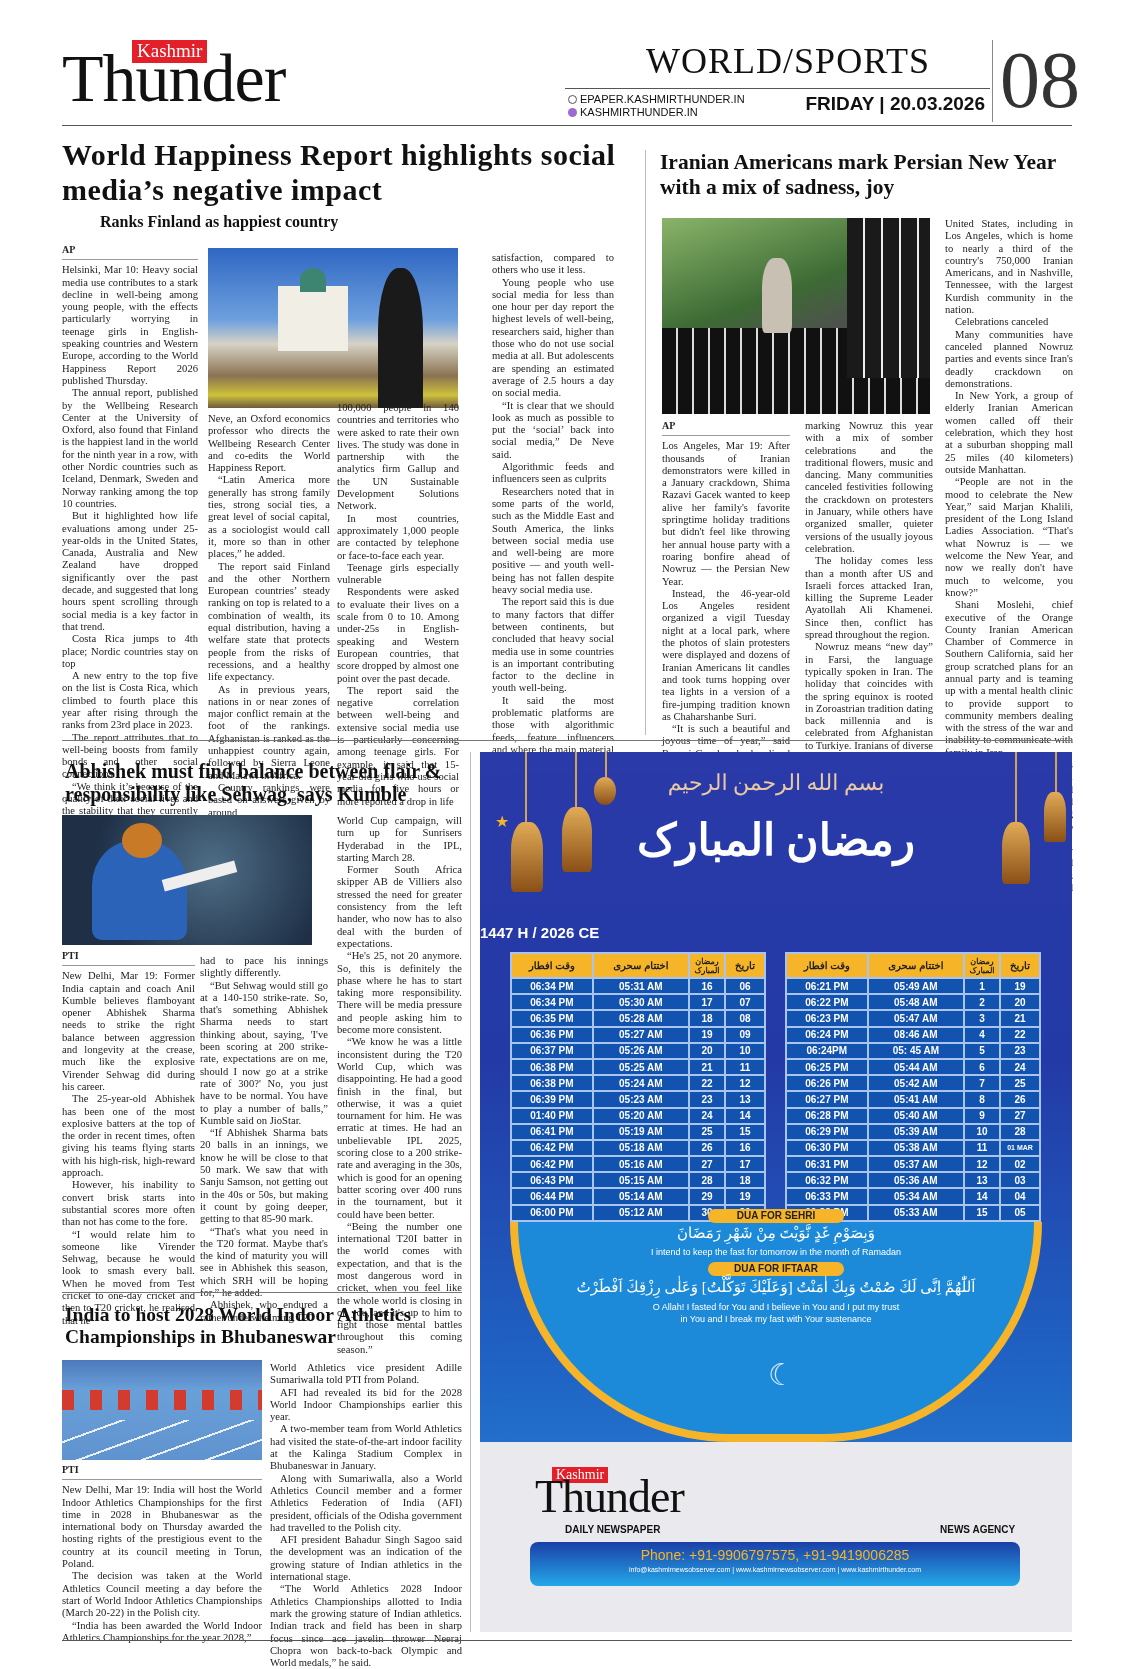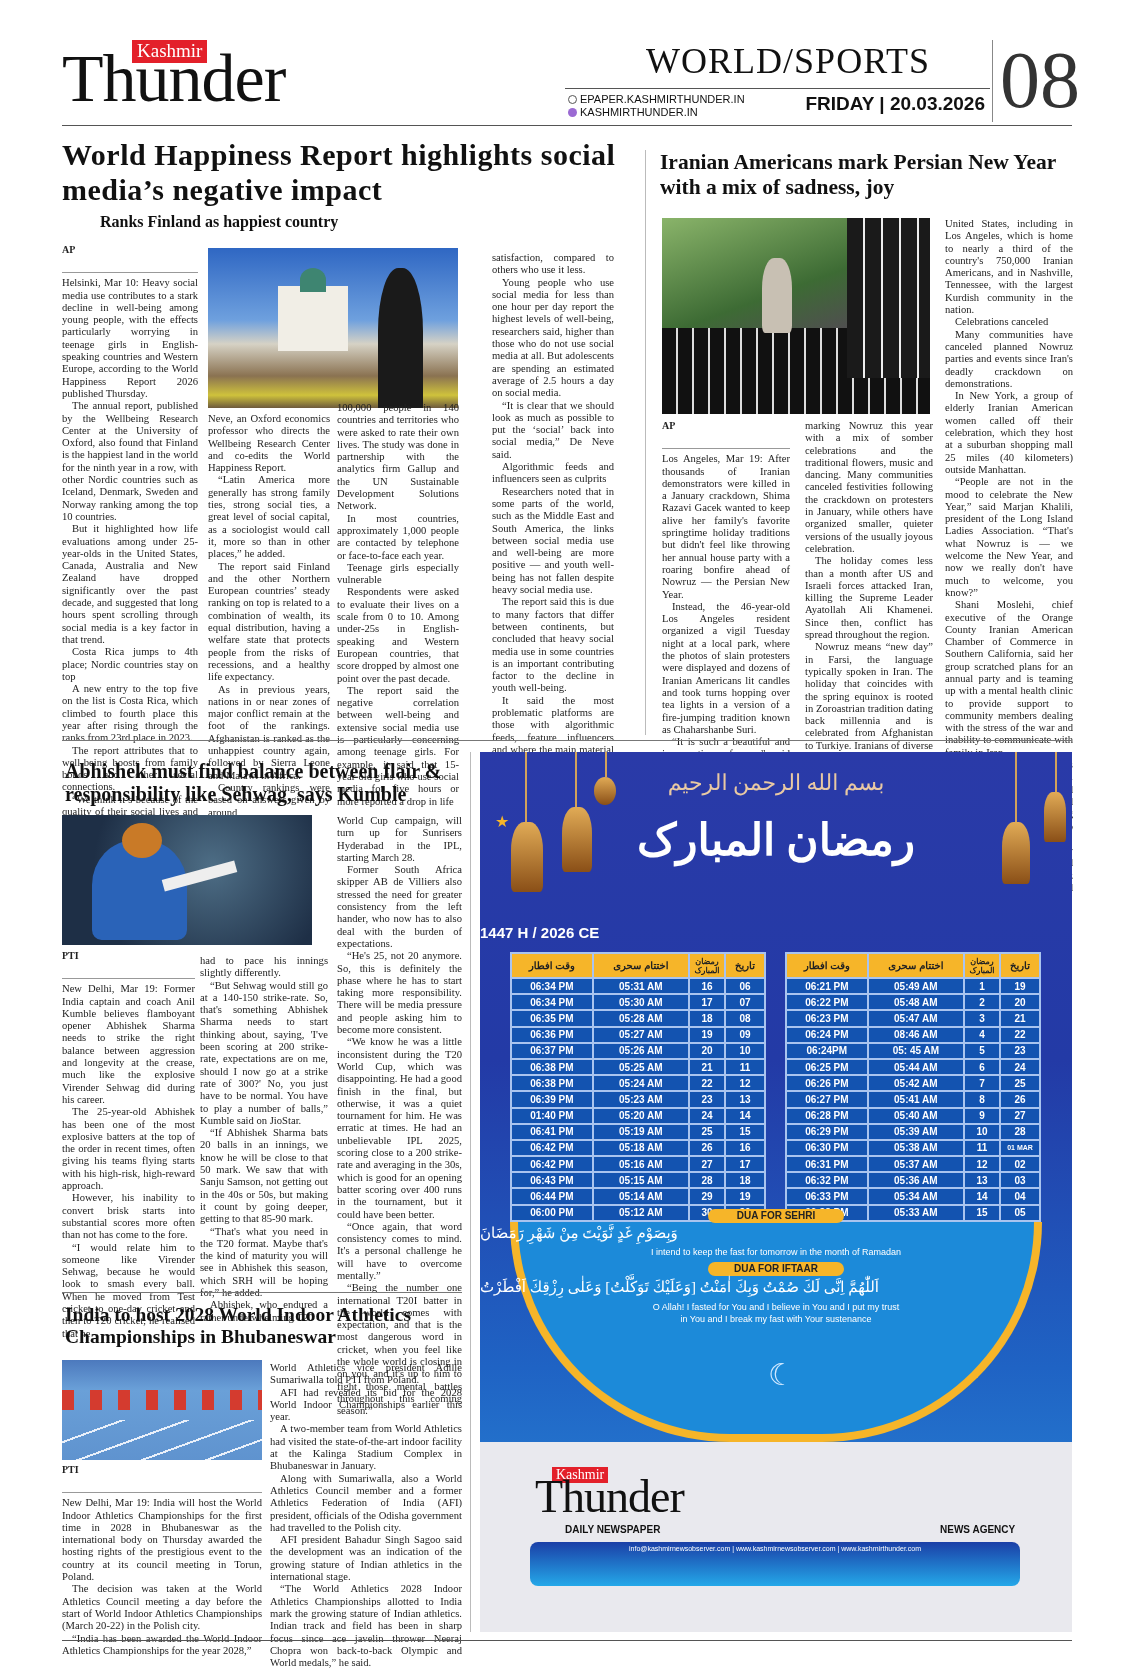--- a/index.html
+++ b/index.html
@@ -12,37 +12,37 @@
 .sec-line{left:565px;top:88px;width:425px;height:1px;background:#555}
 .pageno{left:1000px;top:40px;font-size:80px;line-height:1;color:#333}
 .vsep{left:992px;top:40px;width:1px;height:82px;background:#888}
 .web{left:568px;top:93px;font-family:"Liberation Sans",sans-serif;font-size:11px;line-height:13px}
 .web span.ic{display:inline-block;width:9px;height:9px;border-radius:50%;margin-right:3px;vertical-align:-1px}
 .date{right:155px;top:93px;font-family:"Liberation Sans",sans-serif;font-weight:bold;font-size:19px}
 h1.hl{font-weight:bold;line-height:1.15;color:#111}
 .body-text{font-size:10.6px;line-height:12.3px;text-align:justify;hyphens:auto;color:#222}
 .body-text p{text-indent:10px}
 .body-text p.first{text-indent:0}
-.credit{font-weight:bold;font-size:10px;border-bottom:1px solid #999;padding-bottom:16px;margin-bottom:4px}
+.credit{font-weight:bold;font-size:10px;border-bottom:1px solid #999;padding-bottom:3px;margin-bottom:4px}
 .img{background:#888;overflow:hidden}
 .colsep{width:1px;background:#bbb}
 .hsep{height:1px;background:#777}
 
 .ad{left:480px;top:752px;width:592px;height:880px;background:linear-gradient(#2a3aa8 0%,#233aa6 35%,#1f63c4 70%,#2c8fdb 100%);overflow:hidden}
 .ad-title{width:100%;text-align:center;color:#fff;font-size:44px;top:100px;font-weight:bold}
 .ad-basmala{width:100%;text-align:center;color:#e9c9a3;font-size:22px;top:18px}
 .ad-year{width:100%;text-align:left;color:#fff;font-family:"Liberation Sans",sans-serif;font-weight:bold;font-size:15px;top:172px}
 table.rt{border-collapse:collapse;font-family:"Liberation Sans",sans-serif;font-weight:bold;font-size:10px;color:#fff;position:absolute}
 table.rt th{background:#f6b529;color:#222;height:25px;font-size:10px;font-weight:bold;border:2px solid #a9c4ef;padding:0 2px}
 table.rt td{background:#1353b0;height:16.2px;text-align:center;border:2px solid #a9c4ef;padding:0 3px}
 .lantern{width:28px;height:60px;background:linear-gradient(#e1ab56,#8a4f17);border-radius:40% 40% 10% 10%}
 .chain{width:2px;background:#d2a25a}
 .dua-bg{left:30px;top:470px;width:532px;height:220px;background:#1c8ad9;border-radius:0 0 260px 260px;border:8px solid #f6b529;border-top:none}
 .pill{background:#f6b529;color:#222;font-family:"Liberation Sans",sans-serif;font-weight:bold;font-size:10px;text-align:center;border-radius:10px;width:136px;height:14px;line-height:14px}
-.dua-ar{color:#fff;width:100%;text-align:left;font-size:15px}
+.dua-ar{color:#fff;width:100%;text-align:center;font-size:15px}
 .dua-en{color:#fff;width:100%;text-align:center;font-family:"Liberation Sans",sans-serif;font-size:9px;line-height:12px}
 .ad-footer{left:0;top:690px;width:592px;height:190px;background:#e9e9ee}
 .phone{left:50px;top:790px;width:490px;height:44px;border-radius:8px;background:linear-gradient(#1b3fa7,#24a8e9);text-align:center}
 </style>
 </head>
 <body>
 
 <div class="abs masthead-thunder">Thunder</div>
 <div class="abs masthead-kashmir">Kashmir</div>
 <div class="abs section">WORLD/SPORTS</div>
@@ -148,21 +148,20 @@
   <p>“But Sehwag would still go at a 140-150 strike-rate. So, that's something Abhishek Sharma needs to start thinking about, saying, 'I've been scoring at 200 strike-rate, expectations are on me, should I now go at a strike rate of 300?' No, you just have to be normal. You have to play a number of balls,” Kumble said on JioStar.</p>
   <p>“If Abhishek Sharma bats 20 balls in an innings, we know he will be close to that 50 mark. We saw that with Sanju Samson, not getting out in the 40s or 50s, but making it count by going deeper, getting to that 85-90 mark.</p>
   <p>“That's what you need in the T20 format. Maybe that's the kind of maturity you will see in Abhishek this season, which SRH will be hoping for,” he added.</p>
   <p>Abhishek, who endured a rather underwhelming T20</p>
 </div>
 <div class="abs body-text" style="left:337px;top:815px;width:125px">
   <p class="first">World Cup campaign, will turn up for Sunrisers Hyderabad in the IPL, starting March 28.</p>
   <p>Former South Africa skipper AB de Villiers also stressed the need for greater consistency from the left hander, who now has to also deal with the burden of expectations.</p>
   <p>“He's 25, not 20 anymore. So, this is definitely the phase where he has to start taking more responsibility. There will be media pressure and people asking him to become more consistent.</p>
   <p>“We know he was a little inconsistent during the T20 World Cup, which was disappointing. He had a good finish in the final, but otherwise, it was a quiet tournament for him. He was erratic at times. He had an unbelievable IPL 2025, scoring close to a 200 strike-rate and averaging in the 30s, which is good for an opening batter scoring over 400 runs in the tournament, but it could have been better.</p>
-  <p>“Once again, that word consistency comes to mind. It's a personal challenge he will have to overcome mentally.”</p>
   <p>“Being the number one international T20I batter in the world comes with expectation, and that is the most dangerous word in cricket, when you feel like the whole world is closing in on you, and it's up to him to fight those mental battles throughout this coming season.”</p>
 </div>
 <div class="abs hsep" style="left:62px;top:1292px;width:400px"></div>
 
 <h1 class="abs hl" style="left:65px;top:1304px;width:400px;font-size:19.5px">India to host 2028 World Indoor Athletics Championships in Bhubaneswar</h1>
 <div class="abs img" style="left:62px;top:1360px;width:200px;height:100px;background:linear-gradient(#4c79bd 0%,#6aa0d8 30%,#5f93cf 100%)">
   <div style="position:absolute;left:0;top:30px;width:200px;height:20px;background:repeating-linear-gradient(90deg,#d43b2f 0 12px,transparent 12px 28px)"></div>
   <div style="position:absolute;left:0;top:60px;width:200px;height:40px;background:repeating-linear-gradient(160deg,transparent 0 20px,#e9f0fa 20px 22px)"></div>
 </div>
 <div class="abs body-text" style="left:62px;top:1464px;width:200px">
@@ -416,17 +415,18 @@
     </div>
   <div class="abs" style="left:288px;top:605px;color:#cfe8ff;font-size:30px">☾</div>
 
   <div class="abs" style="left:72px;top:715px;background:#e3202a;color:#fff;font-size:14px;padding:0 4px">Kashmir</div>
   <div class="abs" style="left:55px;top:718px;font-size:46px;color:#111;letter-spacing:-1px">Thunder</div>
   <div class="abs" style="left:85px;top:772px;font-family:'Liberation Sans',sans-serif;font-weight:bold;font-size:10px">DAILY NEWSPAPER</div>
 
   <div class="abs" style="left:460px;top:772px;font-family:'Liberation Sans',sans-serif;font-weight:bold;font-size:10px">NEWS AGENCY</div>
 
   <div class="abs phone">
+    <div style="color:#f6b529;font-family:'Liberation Sans',sans-serif;font-size:14px;margin-top:5px">Phone: +91-9906797575, +91-9419006285</div>
     <div style="color:#fff;font-family:'Liberation Sans',sans-serif;font-size:7px;margin-top:3px">info@kashmirnewsobserver.com | www.kashmirnewsobserver.com | www.kashmirthunder.com</div>
   </div>
 </div>
 
 <div class="abs hsep" style="left:62px;top:1640px;width:1010px;background:#555"></div>
 
 </body></html>

